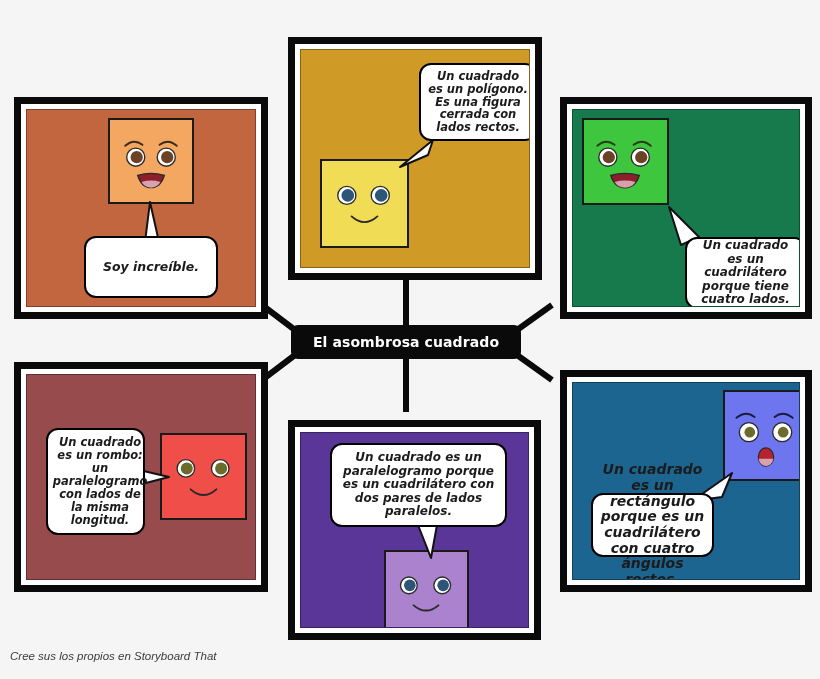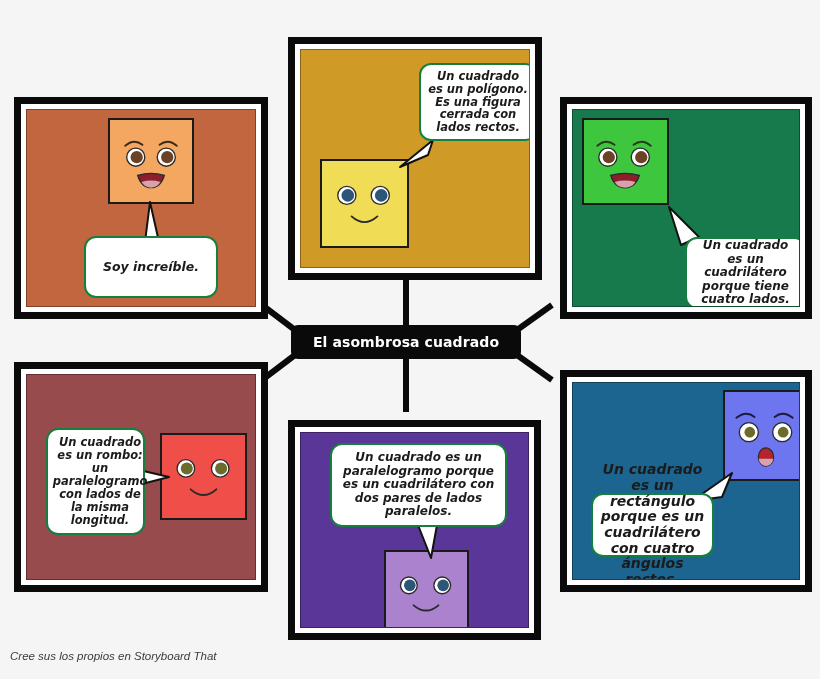--- a/index.html
+++ b/index.html
@@ -55,21 +55,21 @@
     box-sizing: border-box;
     border: 2px solid #1a1a1a;
   }
   .charsq svg { display: block; width: 100%; height: 100%; }
 
   
   .bubble {
     position: absolute;
     box-sizing: border-box;
     background: #ffffff;
-    border: 2px solid #15803d;
+    border: 2px solid #000000;
     border-radius: 12px;
     display: flex;
     align-items: center;
     justify-content: center;
     text-align: center;
     font-family: "DejaVu Sans", sans-serif;
     font-style: italic;
     font-weight: 600;
     color: #1b1b1b;
     line-height: 1.12;

